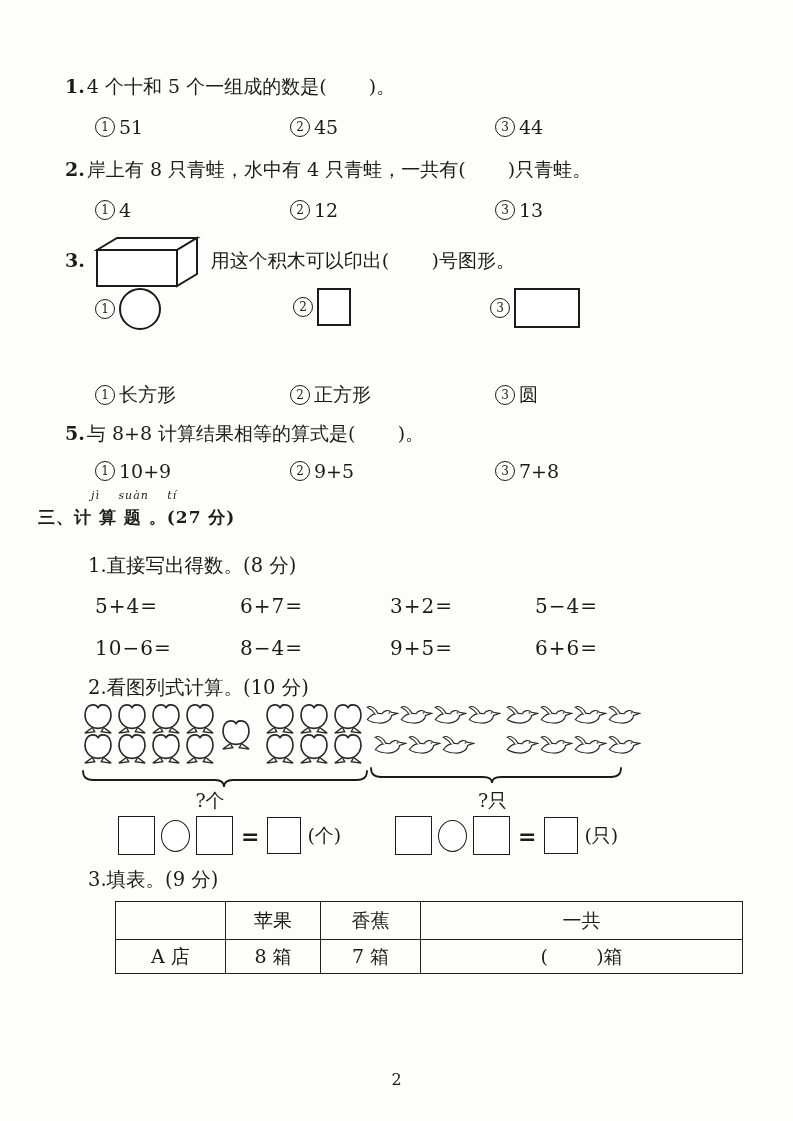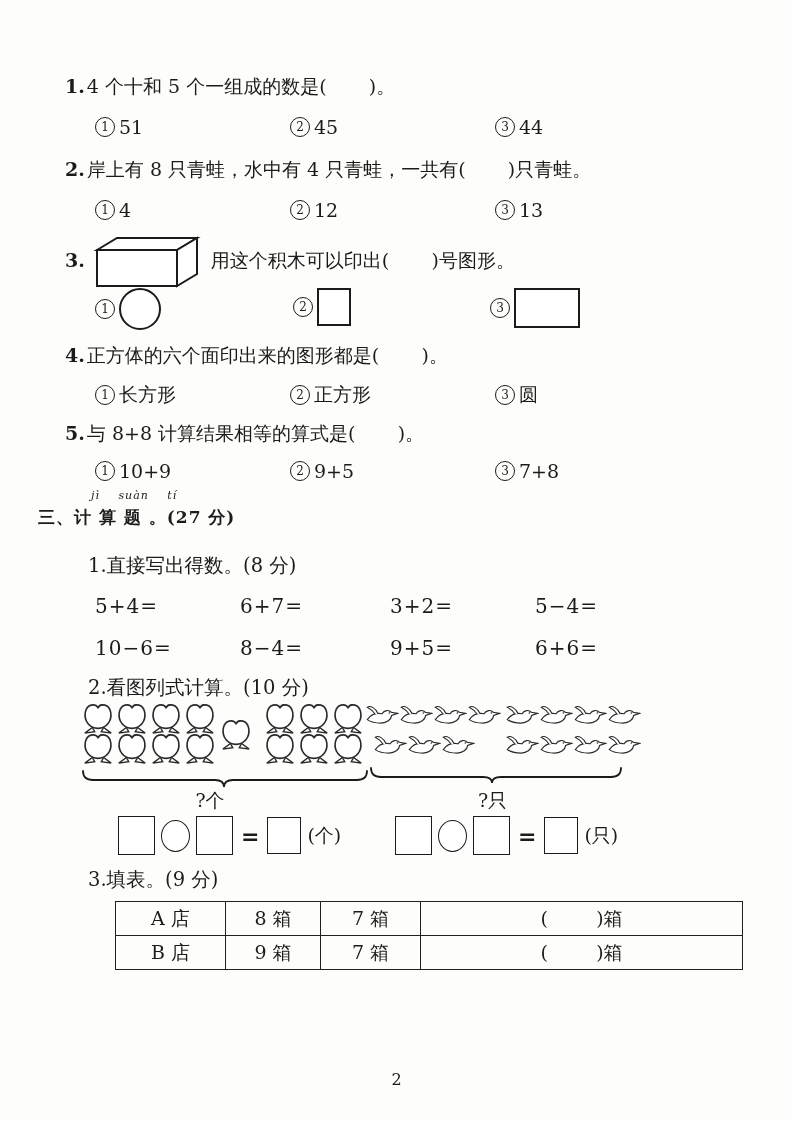--- a/index.html
+++ b/index.html
@@ -79,21 +79,20 @@
       <rect x="4" y="16" width="80" height="36" fill="#fff" stroke="#1b1b1b" stroke-width="2"></rect>
     </svg>
     <span>用这个积木可以印出(&nbsp;&nbsp;&nbsp;&nbsp;&nbsp;&nbsp;&nbsp;)号图形。</span>
   </div>
   <div class="abs optrow" style="top:288px;height:46px">
     <span class="opt" style="left:0"><span class="mk">1</span><span class="shape circle"></span></span>
     <span class="opt" style="left:198px"><span class="mk">2</span><span class="shape square"></span></span>
     <span class="opt" style="left:395px"><span class="mk">3</span><span class="shape rect"></span></span>
   </div>
 
-  <div class="q abs" style="top:344px;left:65px"><span class="qnum">4.</span><span>正方体的六个面印出来的图形都是(&nbsp;&nbsp;&nbsp;&nbsp;&nbsp;&nbsp;&nbsp;)。</span></div>
   <div class="abs optrow" style="top:382px">
     <span class="opt" style="left:0"><span class="mk">1</span><span>长方形</span></span>
     <span class="opt" style="left:195px"><span class="mk">2</span><span>正方形</span></span>
     <span class="opt" style="left:400px"><span class="mk">3</span><span>圆</span></span>
   </div>
 
   <div class="q abs" style="top:422px;left:65px"><span class="qnum">5.</span><span>与 8+8 计算结果相等的算式是(&nbsp;&nbsp;&nbsp;&nbsp;&nbsp;&nbsp;&nbsp;)。</span></div>
   <div class="abs optrow" style="top:460px">
     <span class="opt" style="left:0"><span class="mk">1</span><span>10+9</span></span>
     <span class="opt" style="left:195px"><span class="mk">2</span><span>9+5</span></span>
@@ -178,30 +177,30 @@
 
   <div class="abs subhead" style="top:866px;left:88px">3.填表。(9 分)</div>
   <table class="ftable abs" style="top:901px;left:115px">
     <colgroup>
         <col style="width:110px">
         <col style="width:95px">
         <col style="width:100px">
         <col style="width:322px">
       </colgroup>
     <tbody>
+        <tr class="hdr">
+      <td></td>
+      <td>苹果</td>
+      <td>香蕉</td>
+      <td>一共</td>
+    </tr>
     <tr>
       <td>A 店</td>
       <td>8 箱</td>
       <td>7 箱</td>
       <td>(&nbsp;&nbsp;&nbsp;&nbsp;&nbsp;&nbsp;&nbsp;&nbsp;)箱</td>
     </tr>
-    <tr>
-      <td>B 店</td>
-      <td>9 箱</td>
-      <td>7 箱</td>
-      <td>(&nbsp;&nbsp;&nbsp;&nbsp;&nbsp;&nbsp;&nbsp;&nbsp;)箱</td>
-    </tr>
   </tbody>
     </table>
 
   <div class="abs pagenum" style="top:1070px;left:0">2</div>
 
 </div>
 
 </body></html>

